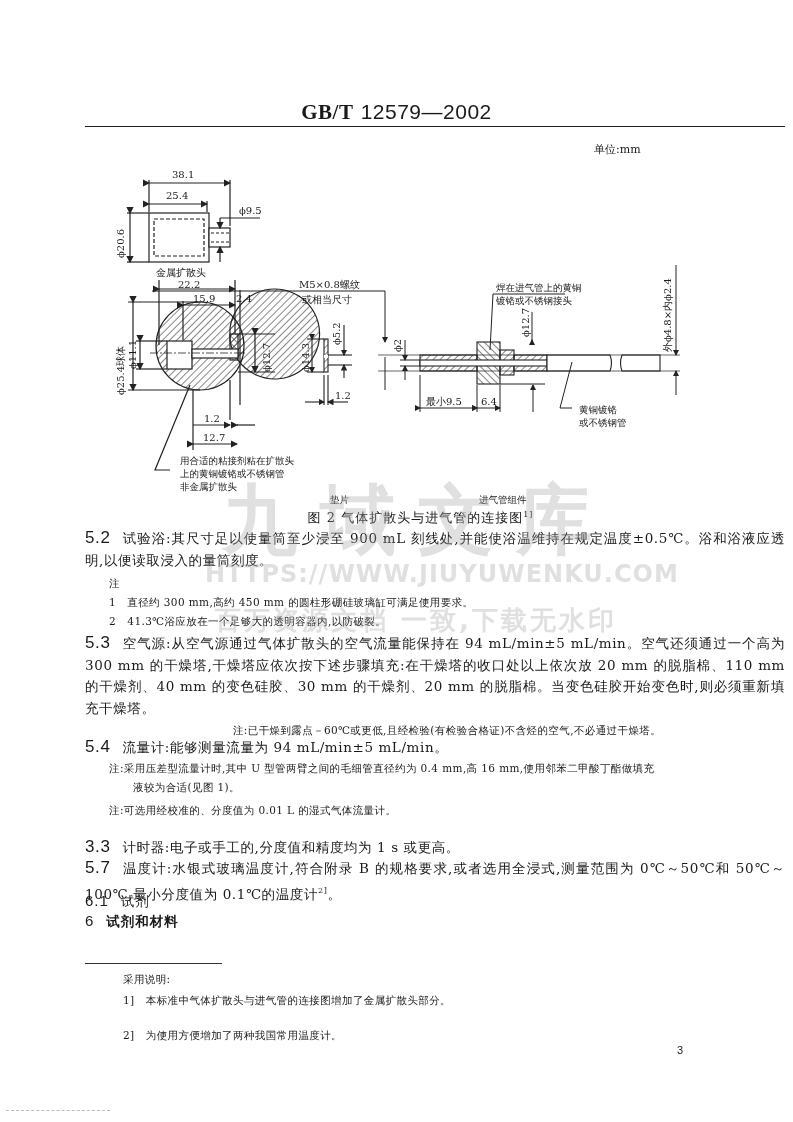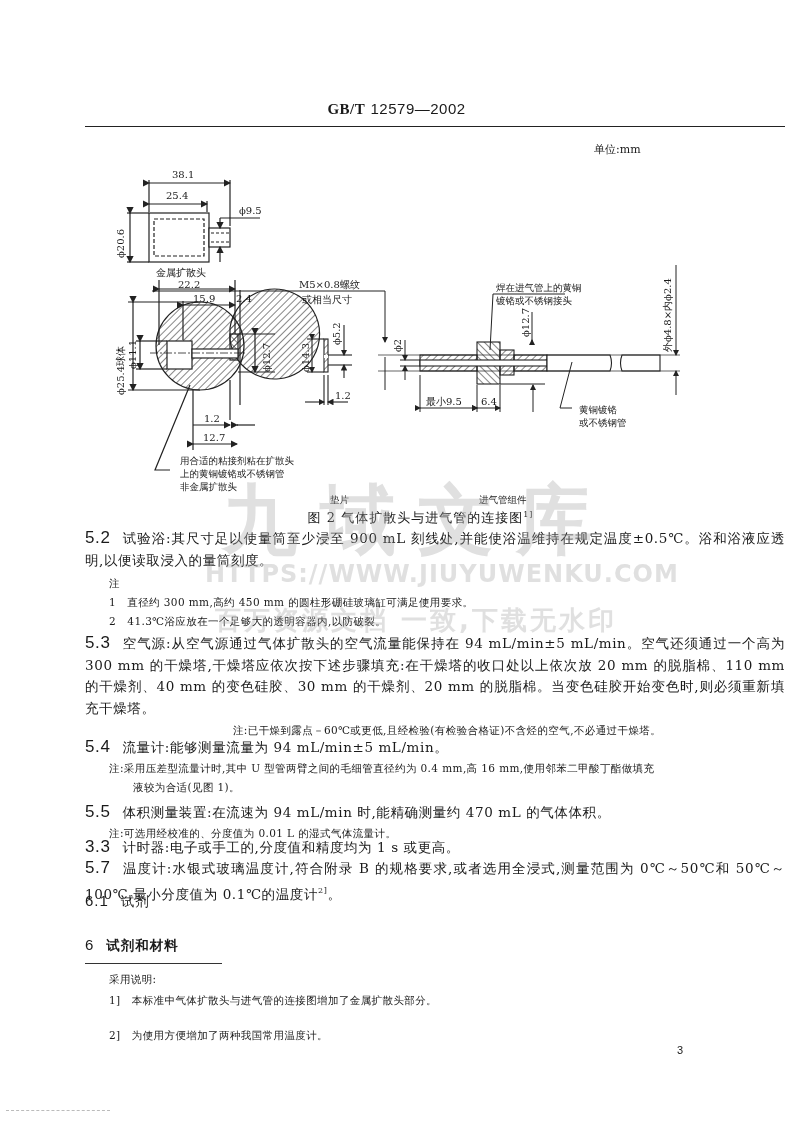--- a/index.html
+++ b/index.html
@@ -1,39 +1,39 @@
 <!DOCTYPE html>
 <html><head>
 <meta charset="utf-8">
 <style>
   html, body { margin: 0; padding: 0; background: #ffffff; }
   body { width: 793px; height: 1122px; position: relative; overflow: hidden;
          font-family: "DejaVu Serif", "Liberation Serif", serif; color: #1a1a1a; }
   .page { position: absolute; left: 0; top: 0; width: 793px; height: 1122px; }
   .header-title { position: absolute; top: 100px; left: 0; width: 793px; text-align: center;
-                  font-size: 15px; letter-spacing: 0.5px; }
+                  font-size: 21px; letter-spacing: 0.5px; }
   .header-title .gb { font-family: "Liberation Serif", serif; font-weight: bold; }
   .header-title .num { font-family: "Liberation Sans", sans-serif; }
   .header-rule { position: absolute; top: 126px; left: 85px; width: 700px; height: 0;
                  border-top: 1.6px solid #222; }
   .unit { position: absolute; top: 142px; left: 594px; font-size: 11px; }
   .drawing { position: absolute; left: 0; top: 150px; width: 793px; height: 370px; }
   .drawing text { font-family: "DejaVu Serif", serif; fill: #1a1a1a; }
   .fig-caption { position: absolute; top: 509px; left: 0; width: 793px; text-align: center;
                  font-size: 13px; letter-spacing: 1px; padding-left: 24px; }
   .fig-caption sup { font-size: 8px; }
   .content { position: absolute; left: 85px; width: 700px; }
   .para { font-size: 13.5px; line-height: 21.5px; letter-spacing: 0.6px; text-align: justify; }
   .para .secno { font-family: "Liberation Sans", sans-serif; font-size: 17px; margin-right: 12px; }
   .note { font-size: 10.5px; line-height: 19px; letter-spacing: 0.4px; padding-left: 24px; }
   .note.cont { padding-left: 48px; }
   .section-h { font-size: 13.5px; font-weight: bold; letter-spacing: 1px; }
   .section-h .secno { font-family: "Liberation Sans", sans-serif; font-size: 15px; font-weight: normal; margin-right: 12px; }
   .footnote-rule { position: absolute; left: 85px; top: 963px; width: 137px; border-top: 1px solid #333; }
-  .footnote { position: absolute; left: 109px; font-size: 10.5px; letter-spacing: 0.4px; }
+  .footnote { position: absolute; left: 123px; font-size: 10.5px; letter-spacing: 0.4px; }
   .page-number { position: absolute; top: 1044px; left: 677px; font-family: "Liberation Sans", sans-serif; font-size: 11px; }
   .watermark { position: absolute; pointer-events: none; color: rgba(160,160,160,0.33);
                font-family: "DejaVu Sans", sans-serif; font-weight: bold; white-space: nowrap; }
   .wm-cn { top: 470px; left: 222px; font-size: 76px; letter-spacing: 22px; }
   .wm-url { top: 560px; left: 205px; font-size: 24px; letter-spacing: 1px; }
   .wm-sub { top: 603px; left: 215px; font-size: 26px; letter-spacing: 3px; }
   .bottom-artifact { position: absolute; left: 6px; top: 1110px; width: 104px; border-top: 1px dashed #bbb; }
   sup { font-size: 8px; }
 </style>
 </head>
@@ -230,39 +230,36 @@
 
   <div class="content" style="top:736px;">
     <div class="para">
       <span class="secno">5.4</span><span>流量计:能够测量流量为 94 mL/min±5 mL/min。</span>
     </div>
     <div class="note">注:采用压差型流量计时,其中 U 型管两臂之间的毛细管直径约为 0.4 mm,高 16 mm,使用邻苯二甲酸丁酯做填充</div>
     <div class="note cont">液较为合适(见图 1)。</div>
   </div>
 
   <div class="content" style="top:801px;">
-    <div class="para">
-      <span class="secno">5.5</span><span>体积测量装置:在流速为 94 mL/min 时,能精确测量约 470 mL 的气体体积。</span>
-    </div>
     <div class="note">注:可选用经校准的、分度值为 0.01 L 的湿式气体流量计。</div>
   </div>
 
   <div class="content" style="top:836px;">
     <div class="para">
       <span class="secno">3.3</span><span>计时器:电子或手工的,分度值和精度均为 1 s 或更高。</span>
     </div>
   </div>
 
   <div class="content" style="top:857px;">
     <div class="para">
       <span class="secno">5.7</span><span>温度计:水银式玻璃温度计,符合附录 B 的规格要求,或者选用全浸式,测量范围为 0℃～50℃和 50℃～100℃,最小分度值为 0.1℃的温度计</span><sup>2]</sup><span>。</span>
     </div>
   </div>
 
-  <div class="content" style="top:912px;margin-top:24px;">
+  <div class="content" style="top:912px;">
     <div class="section-h">
       <span class="secno">6</span><span>试剂和材料</span>
     </div>
   </div>
 
   <div class="content" style="top:892px;">
     <div class="section-h" style="font-weight:normal;">
       <span class="secno">6.1</span><span>试剂</span>
     </div>
   </div>

